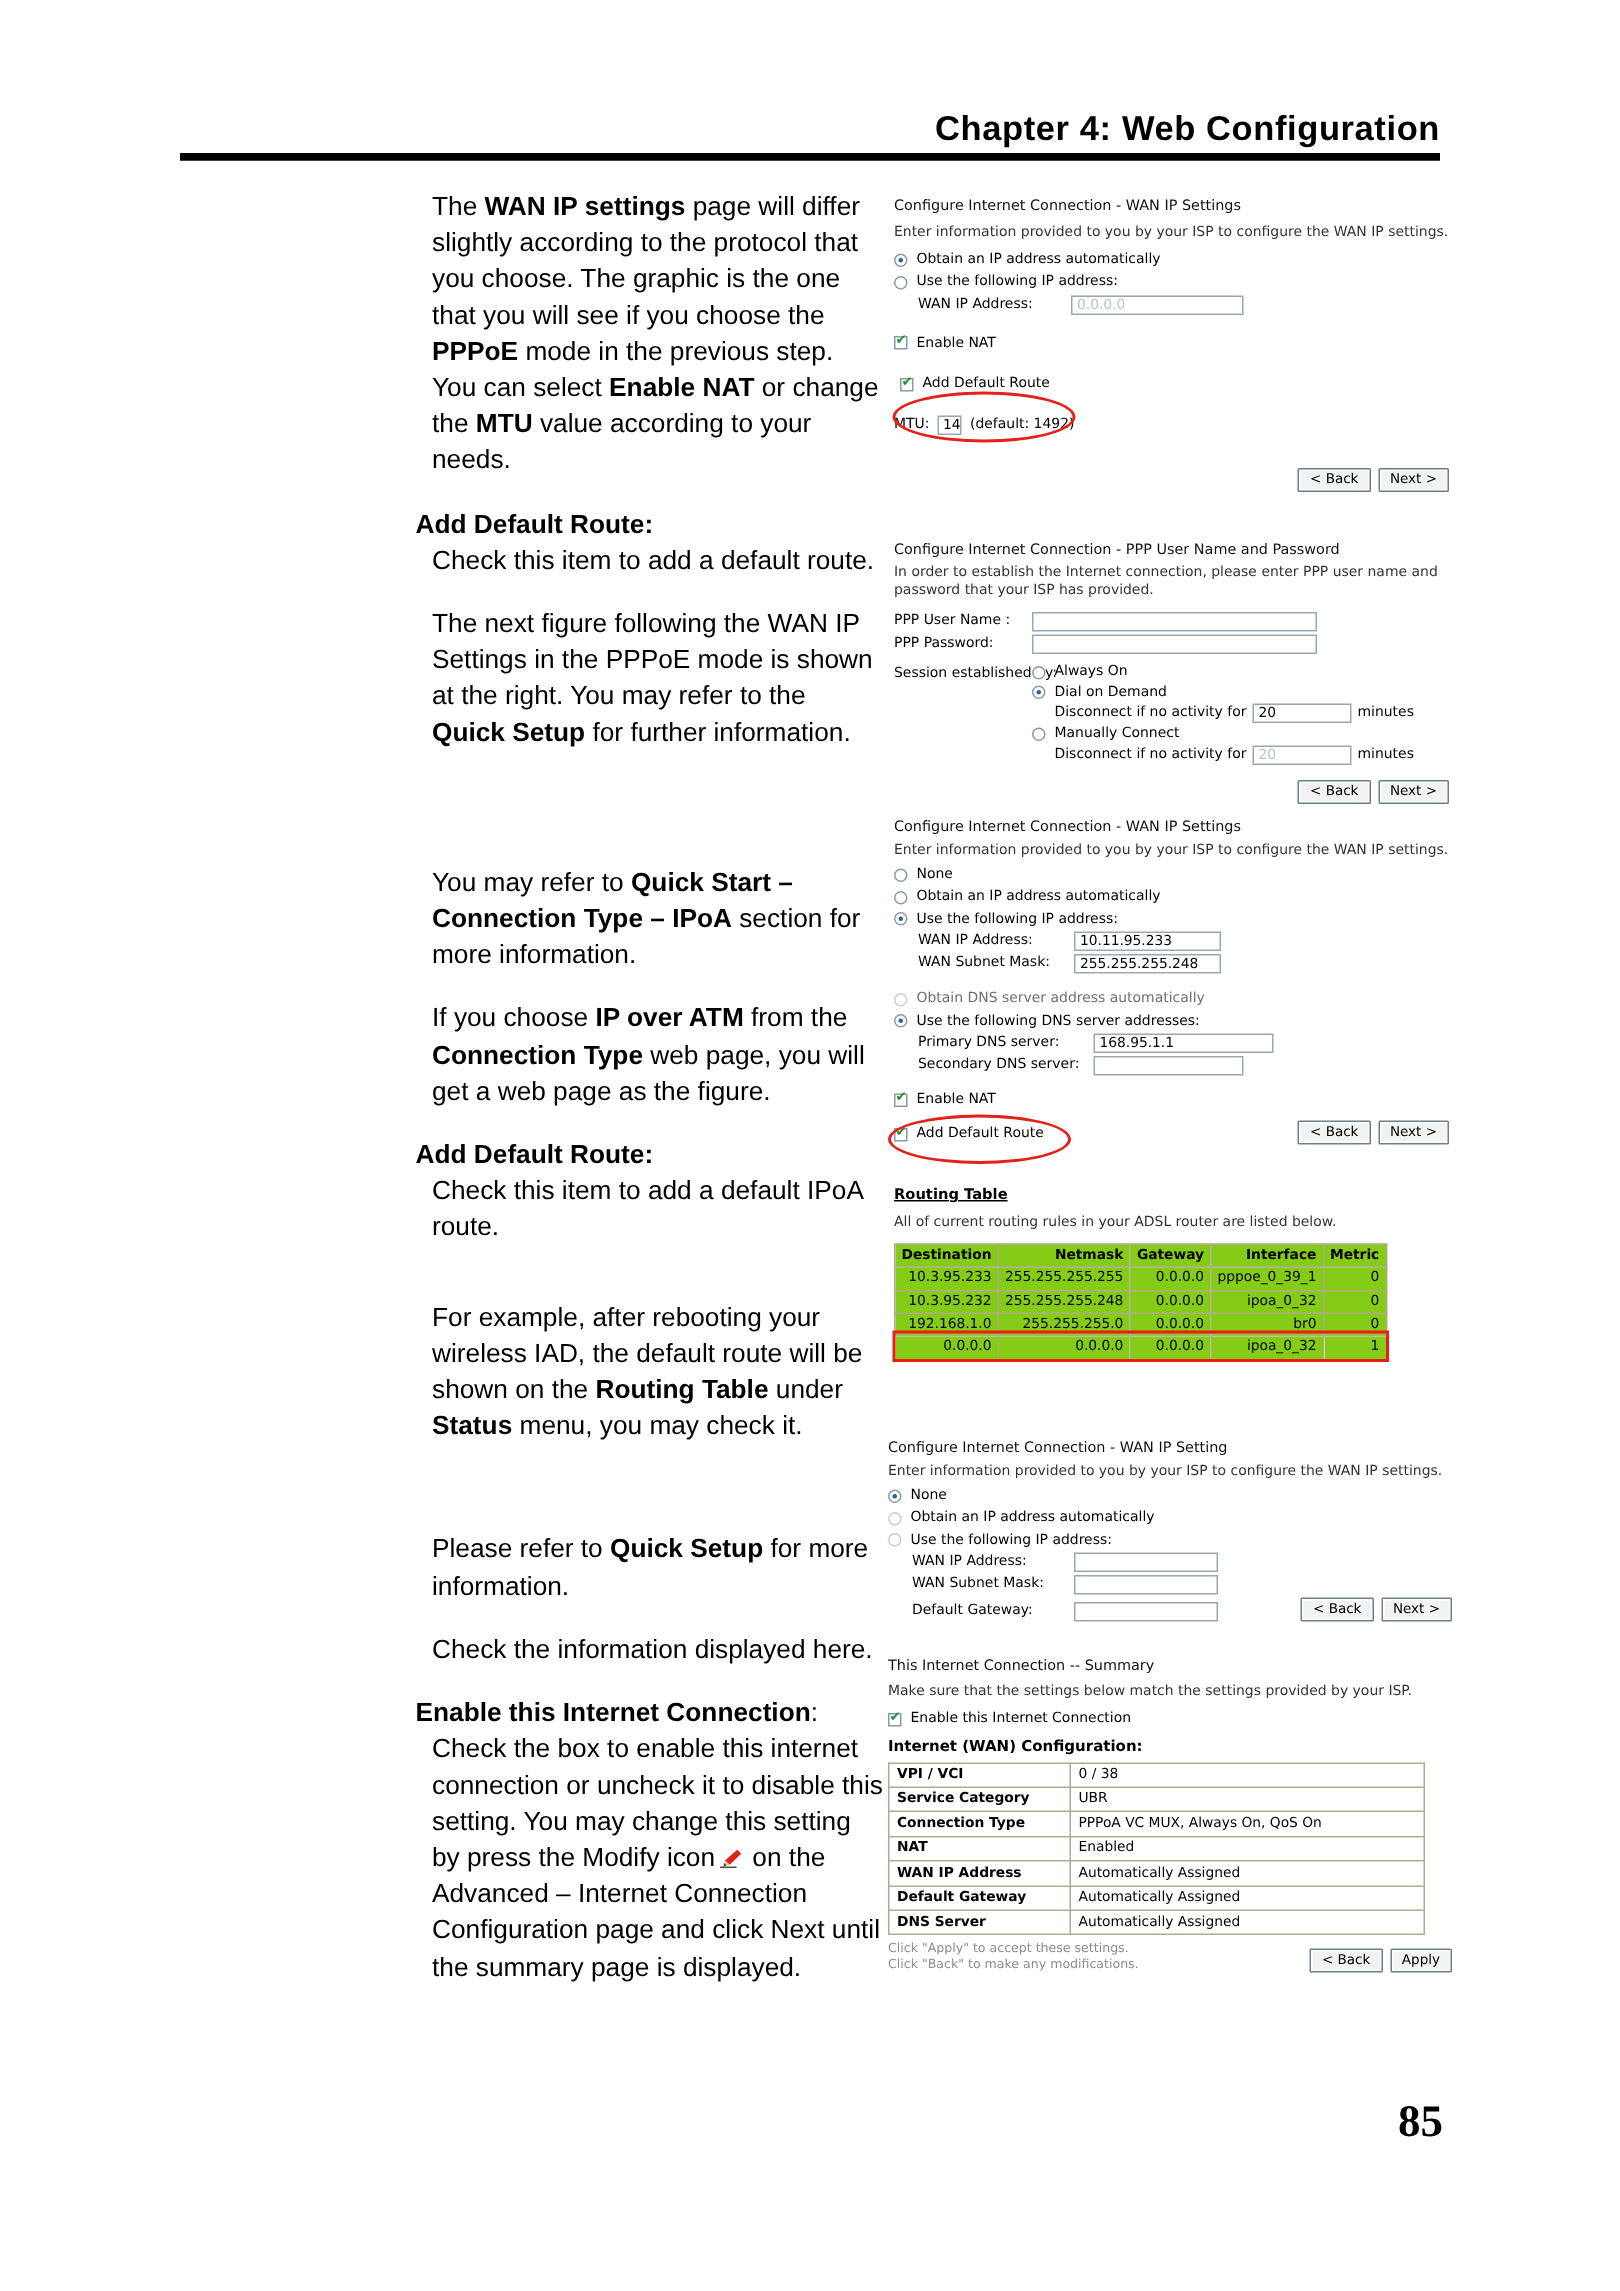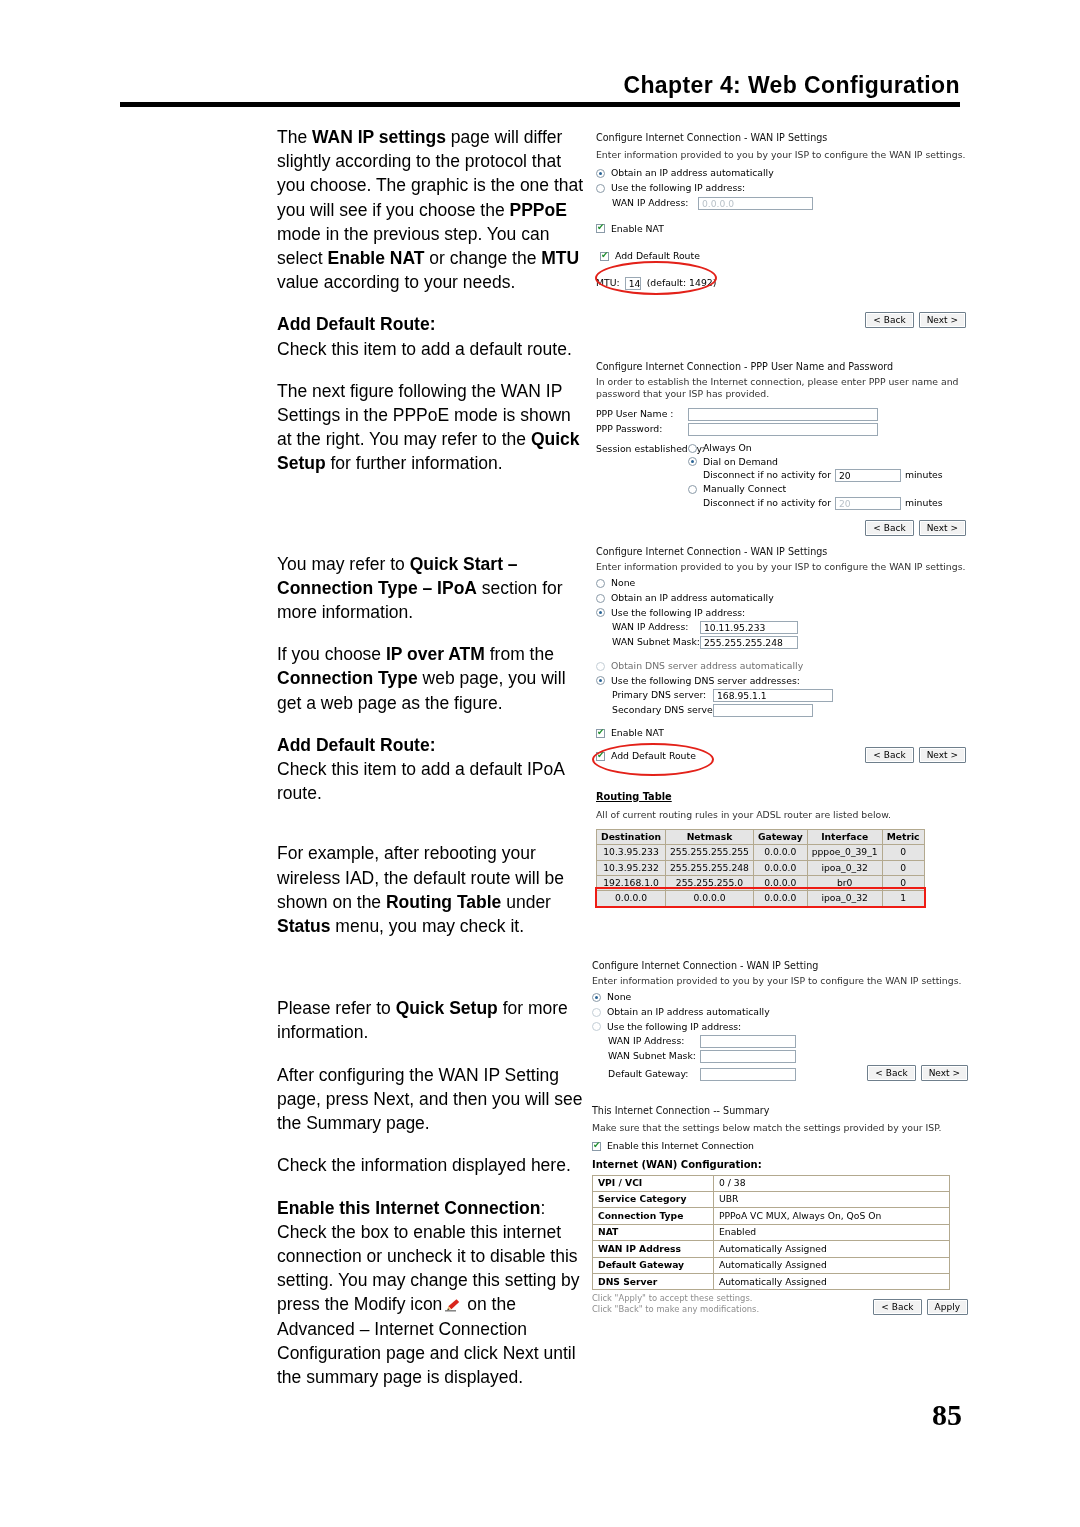--- a/index.html
+++ b/index.html
@@ -29,21 +29,21 @@
   .page-number {
     position:absolute; right:118px; bottom:95px;
     font-family:"Liberation Serif", serif;
     font-weight:bold; font-size:30px;
   }
 
   
   .text-col {
     position:absolute; left:277px; top:125px; width:312px;
   }
-  .para { font-size:17.5px; line-height:24.2px; margin:0 0 18px 0; }
+  .para { font-size:17.5px; line-height:24.2px; margin:0 0 18px 11px; }
   .para.tight { margin-bottom:0; }
   .para b { font-weight:bold; }
   .head { font-size:17.5px; line-height:24.2px; font-weight:bold; margin:0; }
   .spacer-l { height:18px; }
   .spacer-xl { height:40px; }
   .spacer-xxl { height:58px; }
   .modify-icon { display:inline-block; width:18px; height:14px; vertical-align:-2px; margin:0 1px; }
 
   
   .fig {
@@ -70,21 +70,21 @@
   .radio.dim { border-color:#c3ced6; }
   .checkbox {
     width:9px; height:9px; border:1px solid #8a9aa8; background:#fff;
     box-sizing:border-box; margin-right:6px; flex:0 0 auto; position:relative;
   }
   .checkbox.on::after {
     content:"✔"; position:absolute; left:0px; top:-3px;
     font-size:9px; color:#1f8f2f; line-height:11px;
   }
   .lbl { white-space:nowrap; }
-  .ind { margin-left:16px; }
+  .ind { margin-left:16px;gap:16px; }
   .tf {
     border:1px solid #9aa8b4; background:#fff; height:13px;
     box-sizing:border-box; font-family:"DejaVu Sans", sans-serif;
     font-size:9.2px; line-height:12px; padding:0 3px; color:#000;
     display:inline-block; overflow:hidden; white-space:nowrap;
   }
   .tf.gray { color:#b9c2c9; }
   .btns { display:flex; gap:5px; justify-content:flex-end; }
   .btn {
     border:1px solid #6f7f8c; background:#f2f2f2; color:#000;
@@ -94,22 +94,22 @@
   }
   .ellipse {
     position:absolute; border:2.2px solid #e32119; border-radius:50%;
     pointer-events:none;
   }
 
   
   .rt-title { font-weight:bold; font-size:9.8px; text-decoration:underline; margin-bottom:6px; }
   table.grid { border-collapse:collapse; font-size:9.2px; font-family:"DejaVu Sans", sans-serif; }
   table.grid th, table.grid td {
-    border:1px solid #b3a98f; padding:1px 4px; text-align:center;
-    white-space:nowrap; background:#e5e5e5;
+    border:1px solid #b3a98f; padding:1px 4px; text-align:right;
+    white-space:nowrap; background:#84cc16;
   }
   table.grid th { font-weight:bold; }
   .hl-row td { position:relative; }
   .rt-wrap { position:relative; display:inline-block; }
   .rt-outline {
     position:absolute; border:2px solid #ee1c14; pointer-events:none;
   }
 
   
   table.sum { border-collapse:collapse; font-size:9.2px; width:358px; }
@@ -148,21 +148,20 @@
 
     <div class="spacer-l"></div>
 
     <p class="para"><span>For example, after rebooting your wireless IAD, the default route will be shown on the </span><b>Routing Table</b><span> under </span><b>Status</b><span> menu, you may check it.</span></p>
 
     <div class="spacer-xl"></div>
 
 
     <p class="para"><span>Please refer to </span><b>Quick Setup</b><span> for more information.</span></p>
 
-    <p class="para">After configuring the WAN IP Setting page, press Next, and then you will see the Summary page.</p>
 
     <p class="para">Check the information displayed here.</p>
 
     <p class="head"><span>Enable this Internet Connection</span><span style="font-weight:normal">:</span></p>
     <p class="para tight"><span>Check the box to enable this internet connection or uncheck it to disable this setting. You may change this setting by press the Modify icon</span><span class="modify-icon"><svg width="18" height="14" viewBox="0 0 18 14">
             <path d="M13.5 1.2 L16.2 3.9 L8.4 11.2 L5.3 8.3 Z" fill="#d9261c"></path>
             <path d="M5.3 8.3 L8.4 11.2 L4.2 12.4 Z" fill="#f0c67a"></path>
             <path d="M4.2 12.4 L5.0 10.2 L6.4 11.5 Z" fill="#3a3a3a"></path>
             <rect x="2" y="12.3" width="11" height="1.1" fill="#555"></rect>
           </svg></span><span> on the Advanced – Internet Connection Configuration page and click Next until the summary page is displayed.</span></p>

